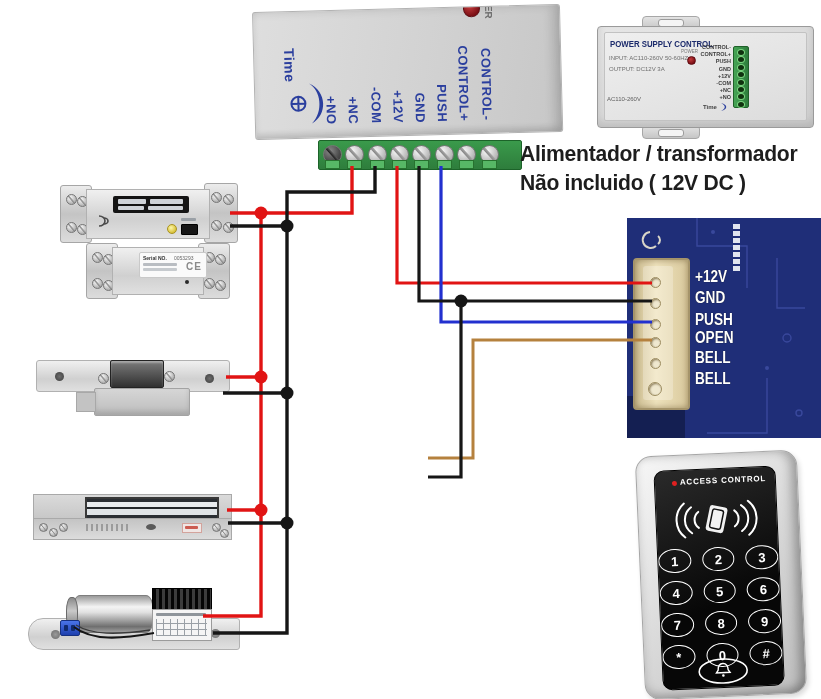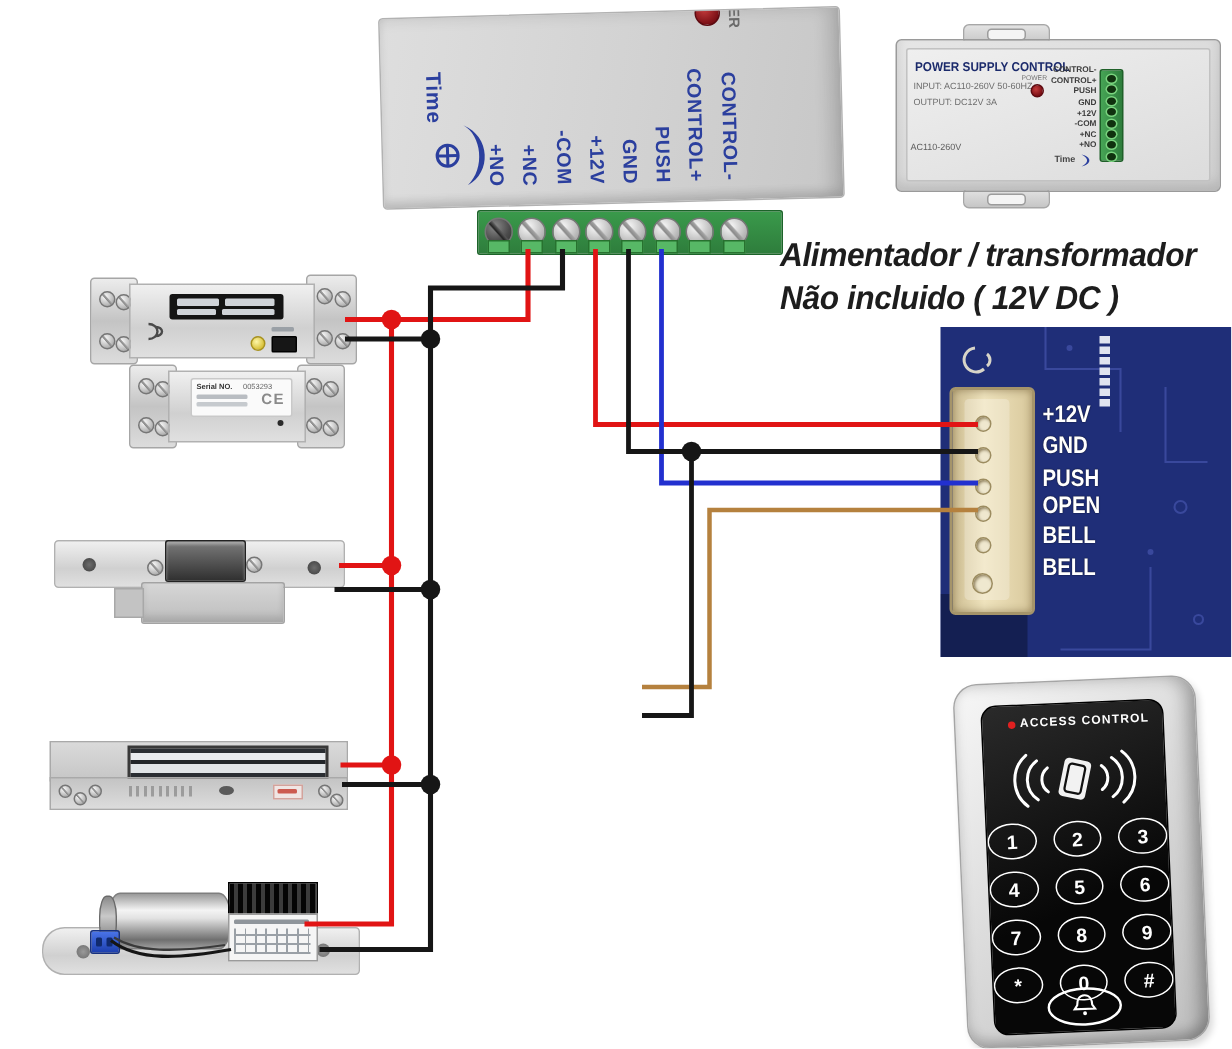--- a/index.html
+++ b/index.html
@@ -142,21 +142,21 @@
         <div style="width:6px;height:5px;border-radius:50%;background:#10320f;box-shadow:0 0 0 1px #7ad47f;"></div>
         <div style="width:6px;height:5px;border-radius:50%;background:#10320f;box-shadow:0 0 0 1px #7ad47f;"></div>
         <div style="width:6px;height:5px;border-radius:50%;background:#10320f;box-shadow:0 0 0 1px #7ad47f;"></div>
         <div style="width:6px;height:5px;border-radius:50%;background:#10320f;box-shadow:0 0 0 1px #7ad47f;"></div>
         <div style="width:6px;height:5px;border-radius:50%;background:#10320f;box-shadow:0 0 0 1px #7ad47f;"></div>
         <div style="width:6px;height:5px;border-radius:50%;background:#10320f;box-shadow:0 0 0 1px #7ad47f;"></div>
       </div>
     </div>
   </div>
 
-  <div class="abs" style="left:520px;top:157px;font-style:italic;">
+  <div class="abs" style="left:520px;top:141px;">
     <div class="cap">Alimentador / transformador</div>
     <div class="cap" style="margin-top:3px;">Não incluido ( 12V DC )</div>
   </div>
 
   <div class="abs pcb">
     <svg class="abs" width="194" height="220" style="left:0;top:0;" fill="none">
       <path d="M70,0 V28 H120 V70" stroke="#39489c" stroke-width="1.4"></path>
       <path d="M150,40 V90 H178" stroke="#39489c" stroke-width="1.4"></path>
       <path d="M80,215 H140 V160" stroke="#39489c" stroke-width="1.4"></path>
       <circle cx="160" cy="120" r="4" stroke="#39489c" stroke-width="1.4"></circle>
@@ -269,21 +269,21 @@
       <div class="abs scr scr4" style="left:5px;top:34px;"></div>
       <div class="abs scr scr4" style="left:16px;top:36px;"></div>
     </div>
     <div class="abs bracket" style="left:140px;top:60px;width:30px;height:54px;">
       <div class="abs scr scr4" style="left:5px;top:8px;"></div>
       <div class="abs scr scr4" style="left:16px;top:10px;"></div>
       <div class="abs scr scr4" style="left:5px;top:34px;"></div>
       <div class="abs scr scr4" style="left:16px;top:36px;"></div>
     </div>
     <div class="abs silver" style="left:54px;top:64px;width:90px;height:46px;">
-      <div class="abs" style="left:14px;top:4px;width:66px;height:24px;background:#fafafa;border:1px solid #c9c9c9;border-radius:2px;">
+      <div class="abs" style="left:26px;top:4px;width:66px;height:24px;background:#fafafa;border:1px solid #c9c9c9;border-radius:2px;">
         <span style="position:absolute;left:3px;top:2px;font-size:5px;font-weight:bold;color:#333;">Serial NO.</span>
         <span style="position:absolute;left:34px;top:2px;font-size:5px;color:#666;">0053293</span>
         <span class="wbar" style="left:3px;top:10px;width:34px;height:3px;background:#b9bdc2;"></span>
         <span class="wbar" style="left:3px;top:15px;width:34px;height:3px;background:#c6cace;"></span>
         <span style="position:absolute;right:4px;top:8px;font-size:10px;font-weight:bold;color:#8a8a8a;letter-spacing:1px;">CE</span>
       </div>
       <div class="abs" style="left:72px;top:32px;width:4px;height:4px;border-radius:50%;background:#2a2a2a;"></div>
     </div>
   </div>
 

